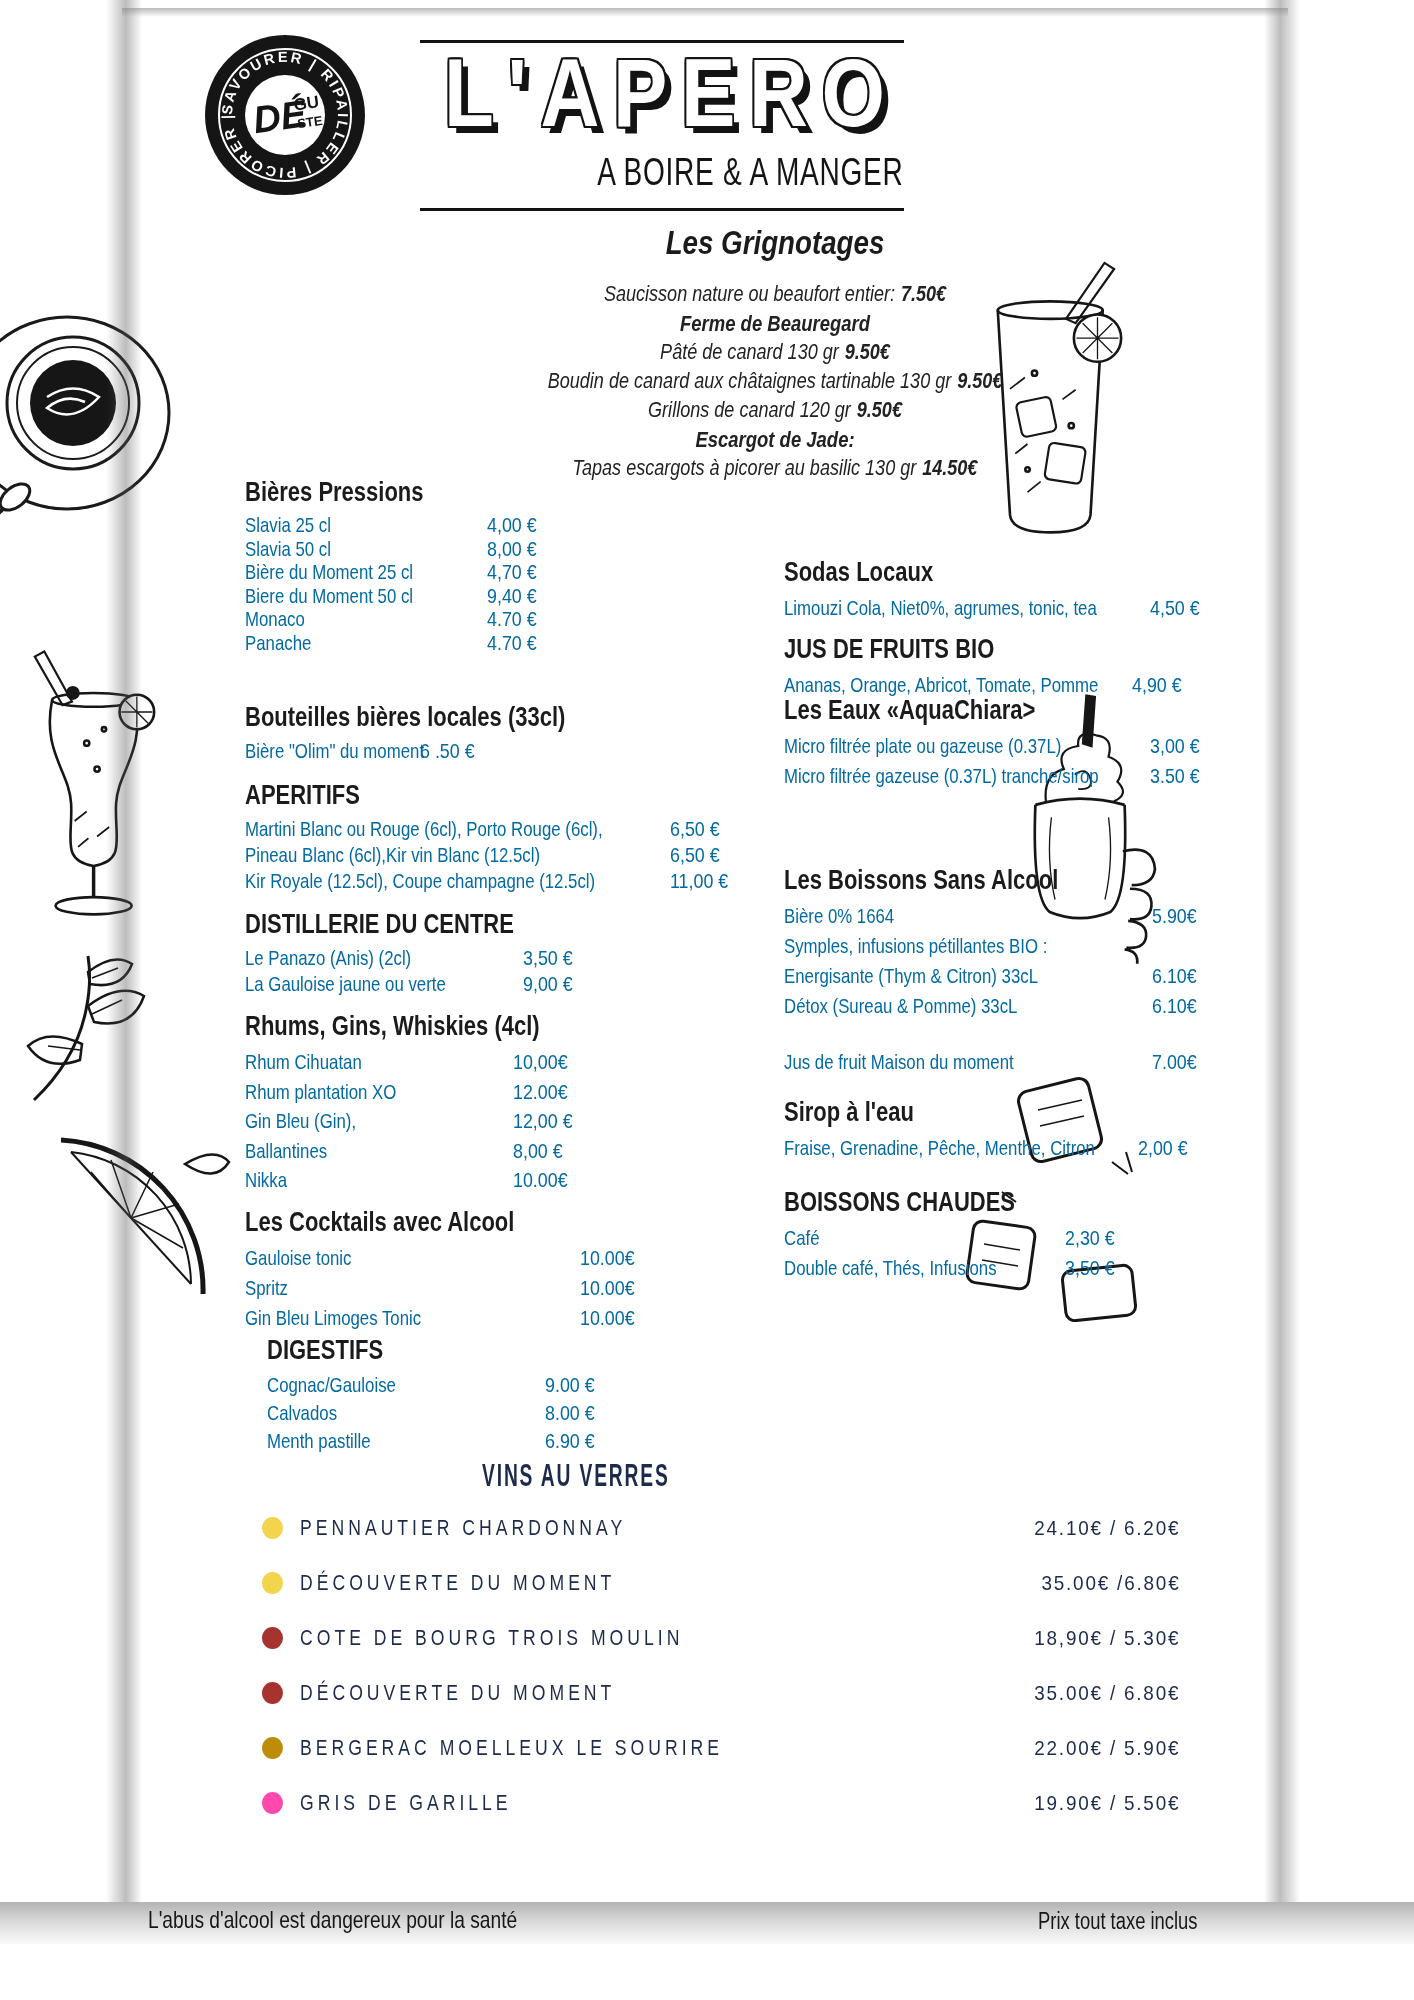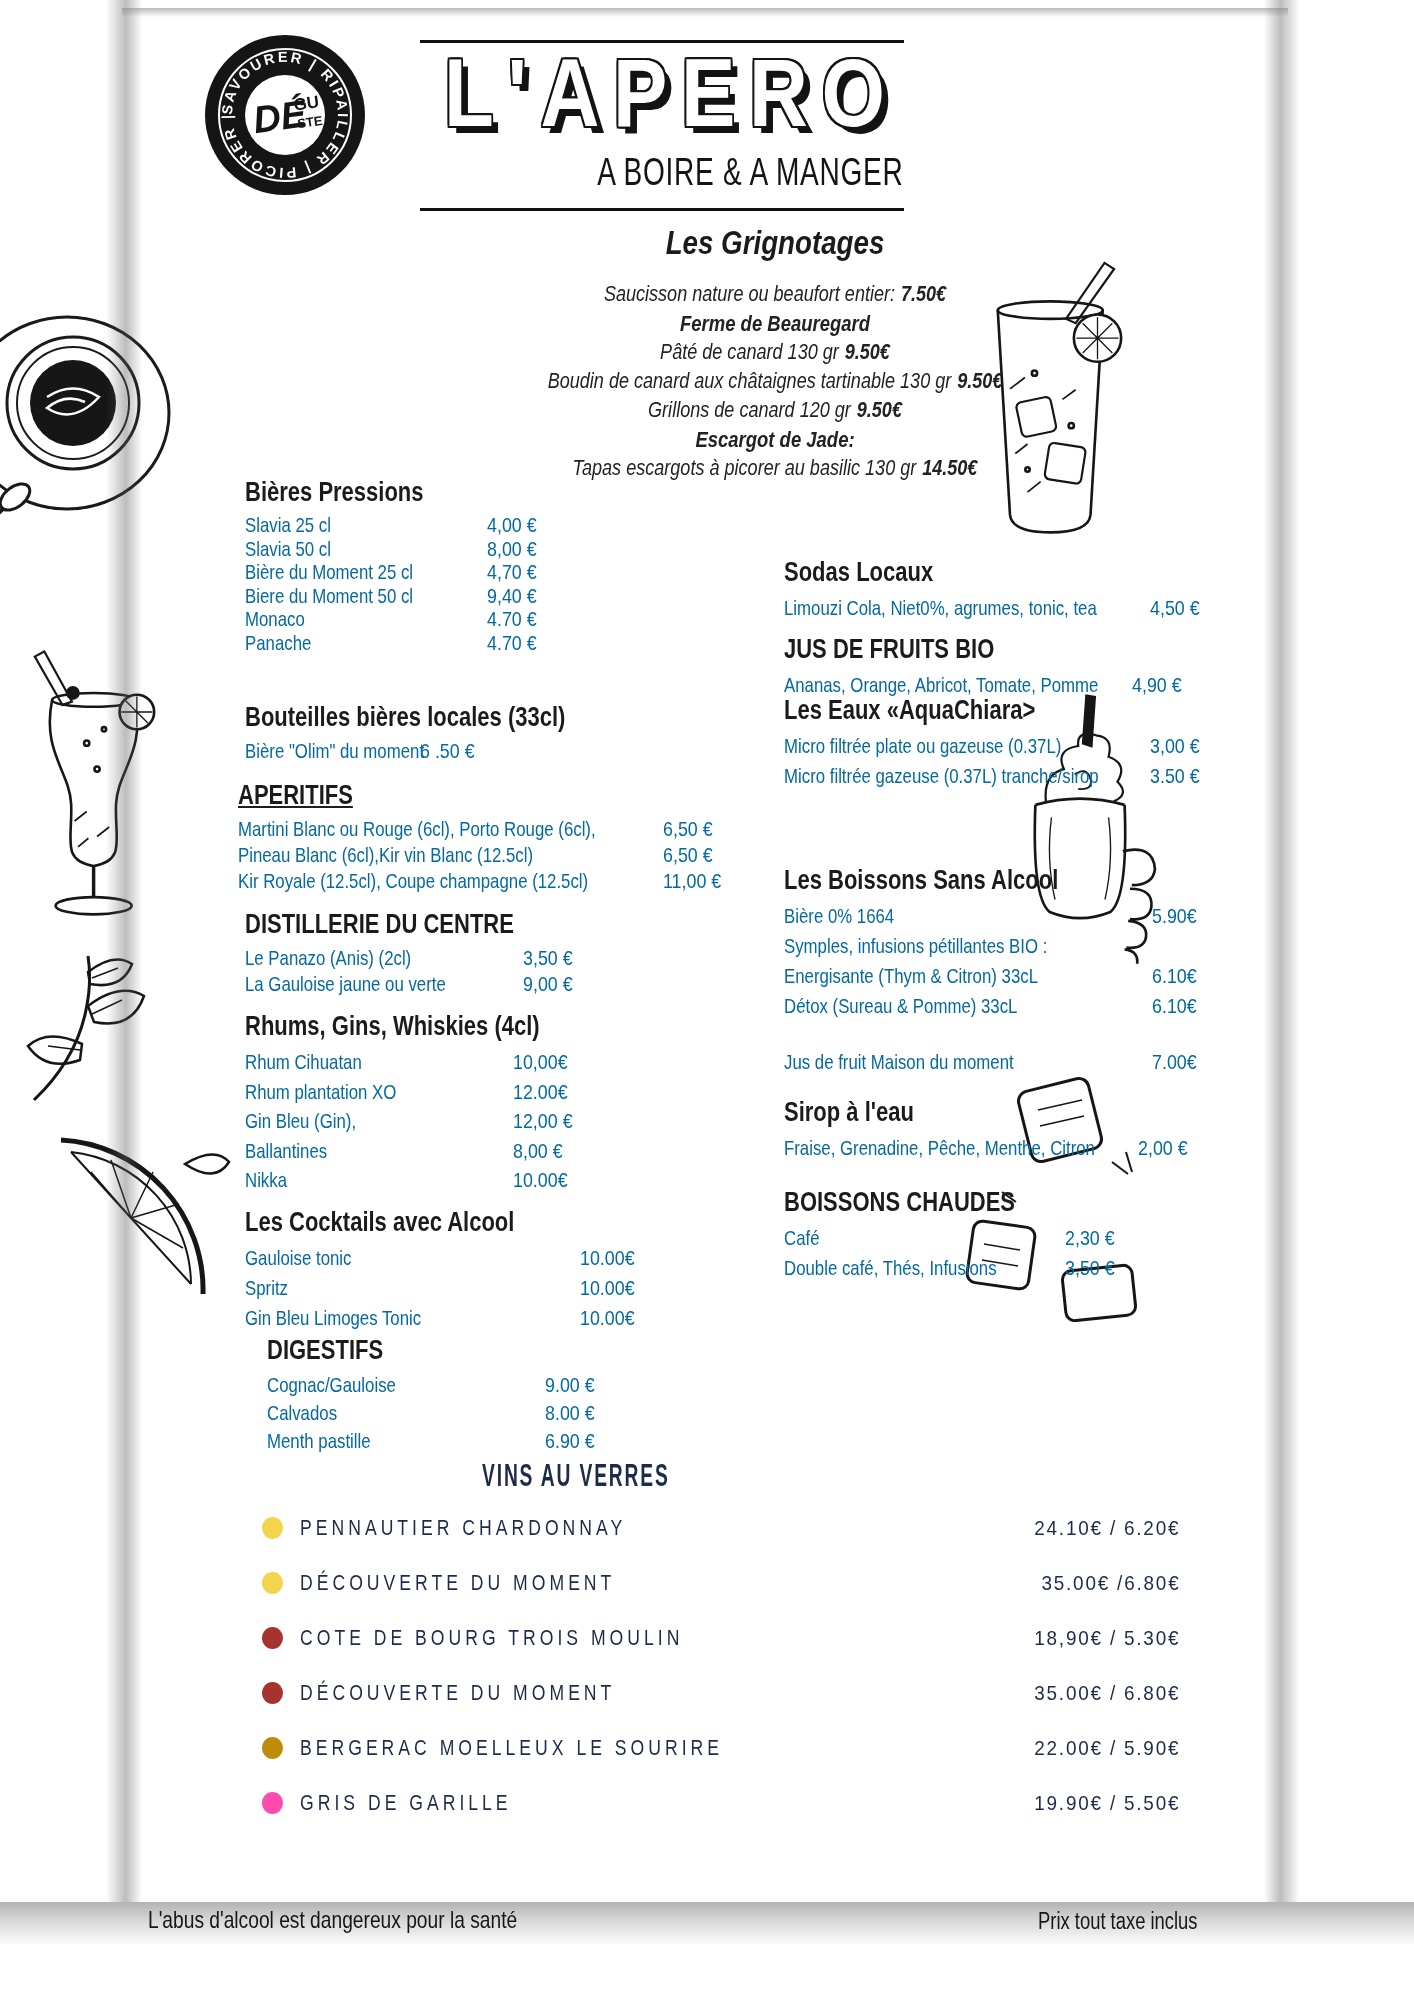--- a/index.html
+++ b/index.html
@@ -35,21 +35,21 @@
   
   .menu-section{position:absolute;}
   .sec-heading{font-size:27.5px;font-weight:700;margin:0 0 5px;color:#1b1b1b;white-space:nowrap;
       transform:scaleX(.8);transform-origin:left top;letter-spacing:0;}
   .mrow{position:relative;white-space:nowrap;line-height:var(--lh,26px);font-size:21px;color:#0369a1;}
   .mrow.gap{margin-top:26px;}
   .iname{display:inline-block;transform:scaleX(.8);transform-origin:left center;}
   .iprice{position:absolute;left:var(--px,300px);top:0;transform:scaleX(.85);transform-origin:left center;}
   #sec-bieres{left:245px;top:476px;--px:242px;--lh:23.5px;}
   #sec-bouteilles{left:245px;top:701px;--px:175px;--lh:26px;}
-  #sec-aperitifs{left:238px;top:779px;text-decoration:underline;--px:425px;--lh:26px;}
+  #sec-aperitifs{left:245px;top:779px;--px:425px;--lh:26px;}
   #sec-distillerie{left:245px;top:908px;--px:278px;--lh:25.5px;}
   #sec-rhums{left:245px;top:1010px;--px:268px;--lh:29.5px;}
   #sec-cocktails{left:245px;top:1206px;--px:335px;--lh:30px;}
   #sec-digestifs{left:245px;top:1334px;margin-left:22px;--px:278px;--lh:28px;}
   #sec-sodas{left:784px;top:556px;--px:366px;--lh:30px;}
   #sec-jus{left:784px;top:633px;--px:348px;--lh:30px;}
   #sec-eaux{left:784px;top:694px;--px:366px;--lh:30px;}
   #sec-sansalcool{left:784px;top:864px;--px:368px;--lh:30px;}
   #sec-sirop{left:784px;top:1096px;--px:354px;--lh:30px;}
   #sec-chaudes{left:784px;top:1186px;--px:281px;--lh:30px;}

